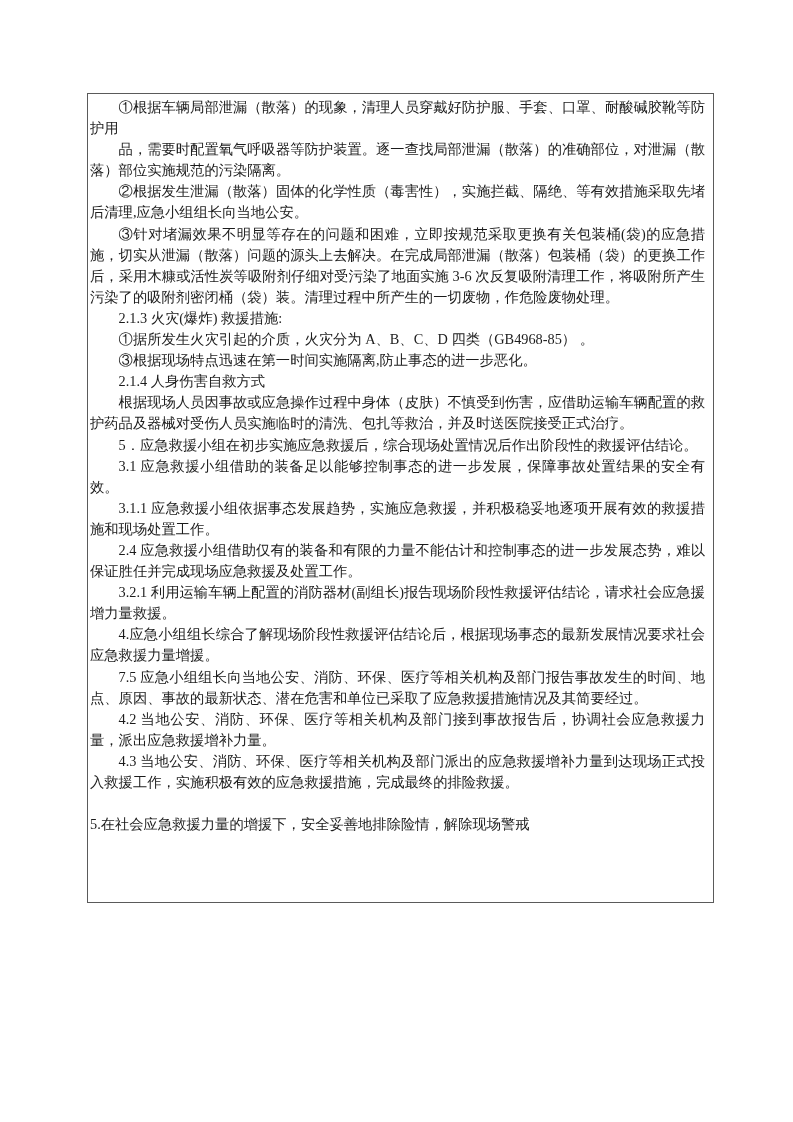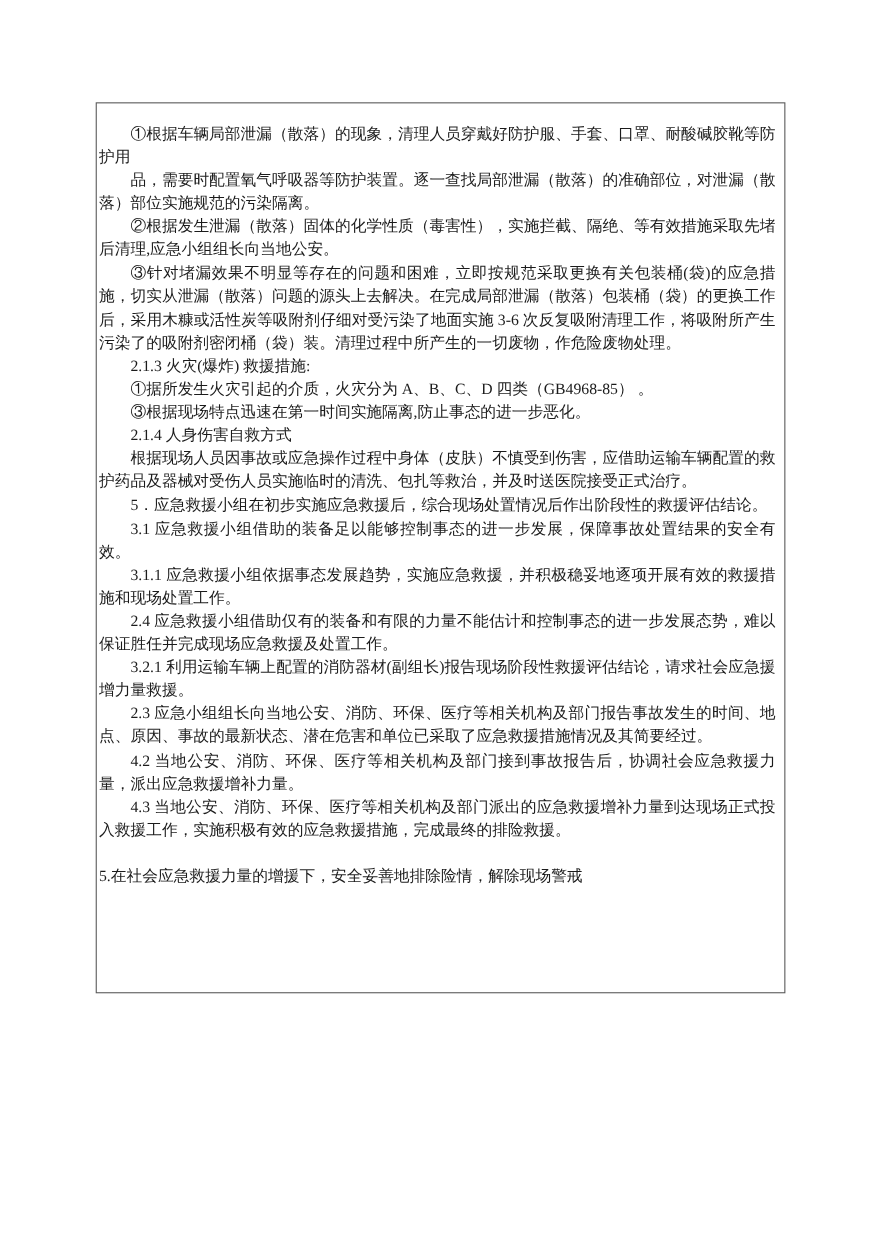--- a/index.html
+++ b/index.html
@@ -17,21 +17,21 @@
     overflow: hidden;
   }
   .content-cell {
     position: absolute;
     left: 87px;
     top: 93px;
     width: 627px;
     min-height: 810px;
     box-sizing: border-box;
     border: 1px solid #5a5a5a;
-    padding: 18px 8px 0 2px;
+    padding: 3px 8px 0 2px;
     background: #ffffff;
   }
   .para {
     font-size: 14.3px;
     line-height: 21.1px;
     text-align: justify;
     text-indent: 2em;
     min-height: 21.1px;
     word-break: break-all;
   }
@@ -55,20 +55,21 @@
         <div class="para">2.1.3 火灾(爆炸) 救援措施:</div>
         <div class="para">①据所发生火灾引起的介质，火灾分为 A、B、C、D 四类（GB4968-85） 。</div>
         <div class="para">③根据现场特点迅速在第一时间实施隔离,防止事态的进一步恶化。</div>
         <div class="para">2.1.4 人身伤害自救方式</div>
         <div class="para">根据现场人员因事故或应急操作过程中身体（皮肤）不慎受到伤害，应借助运输车辆配置的救护药品及器械对受伤人员实施临时的清洗、包扎等救治，并及时送医院接受正式治疗。</div>
         <div class="para">5．应急救援小组在初步实施应急救援后，综合现场处置情况后作出阶段性的救援评估结论。</div>
         <div class="para">3.1 应急救援小组借助的装备足以能够控制事态的进一步发展，保障事故处置结果的安全有效。</div>
         <div class="para">3.1.1 应急救援小组依据事态发展趋势，实施应急救援，并积极稳妥地逐项开展有效的救援措施和现场处置工作。</div>
         <div class="para">2.4 应急救援小组借助仅有的装备和有限的力量不能估计和控制事态的进一步发展态势，难以保证胜任并完成现场应急救援及处置工作。</div>
         <div class="para">3.2.1 利用运输车辆上配置的消防器材(副组长)报告现场阶段性救援评估结论，请求社会应急援增力量救援。</div>
-        <div class="para">2.3 应急小组组长向当地公安、消防、环保、医疗等相关机构及部门报告事故发生的时间、地点、原因、事故的最新状态、潜在危害和单位已采取了应急救援措施情况及其简要经过。</div>
+        <div class="para">4.应急小组组长综合了解现场阶段性救援评估结论后，根据现场事态的最新发展情况要求社会应急救援力量增援。</div>
+        <div class="para">7.5 应急小组组长向当地公安、消防、环保、医疗等相关机构及部门报告事故发生的时间、地点、原因、事故的最新状态、潜在危害和单位已采取了应急救援措施情况及其简要经过。</div>
         <div class="para">4.2 当地公安、消防、环保、医疗等相关机构及部门接到事故报告后，协调社会应急救援力量，派出应急救援增补力量。</div>
         <div class="para">4.3 当地公安、消防、环保、医疗等相关机构及部门派出的应急救援增补力量到达现场正式投入救援工作，实施积极有效的应急救援措施，完成最终的排险救援。</div>
         <div class="para no-indent spacer"></div>
         <div class="para no-indent">5.在社会应急救援力量的增援下，安全妥善地排除险情，解除现场警戒</div>
       </div>
   </div>
 </div>
 
 </body></html>

